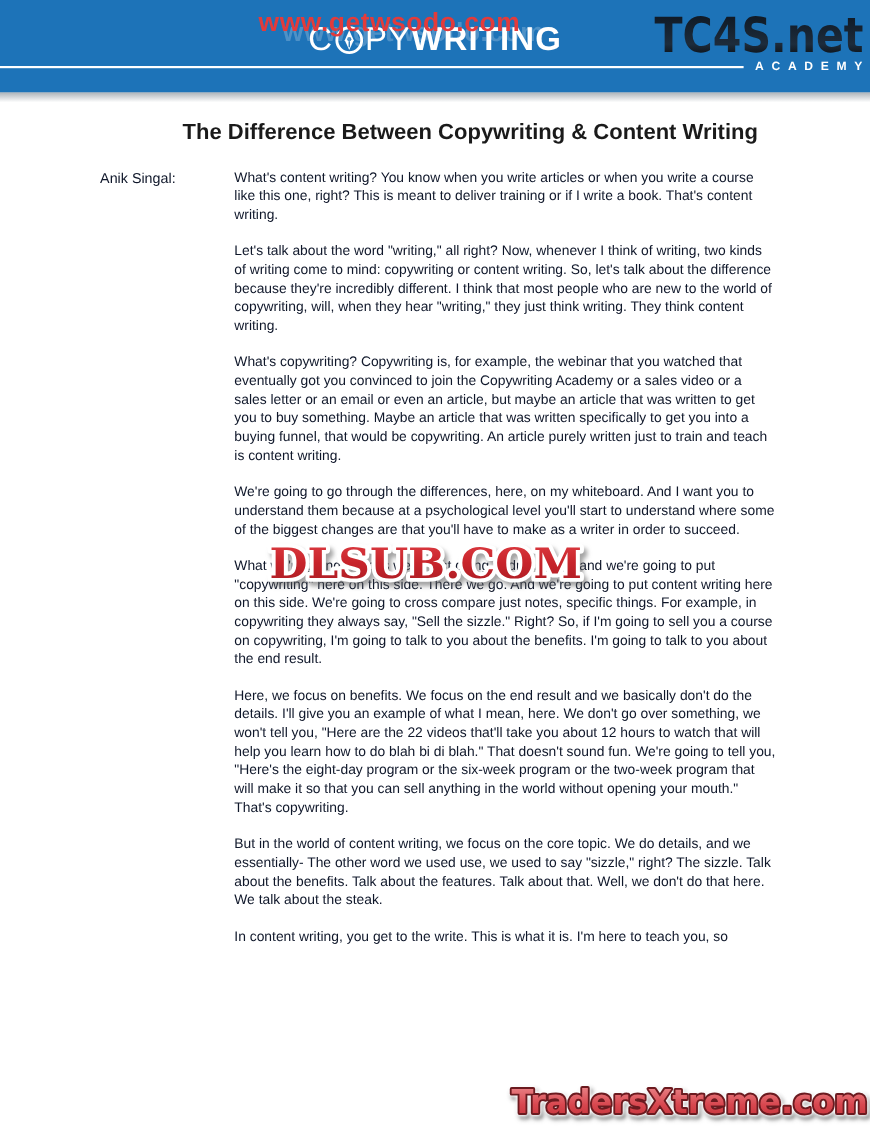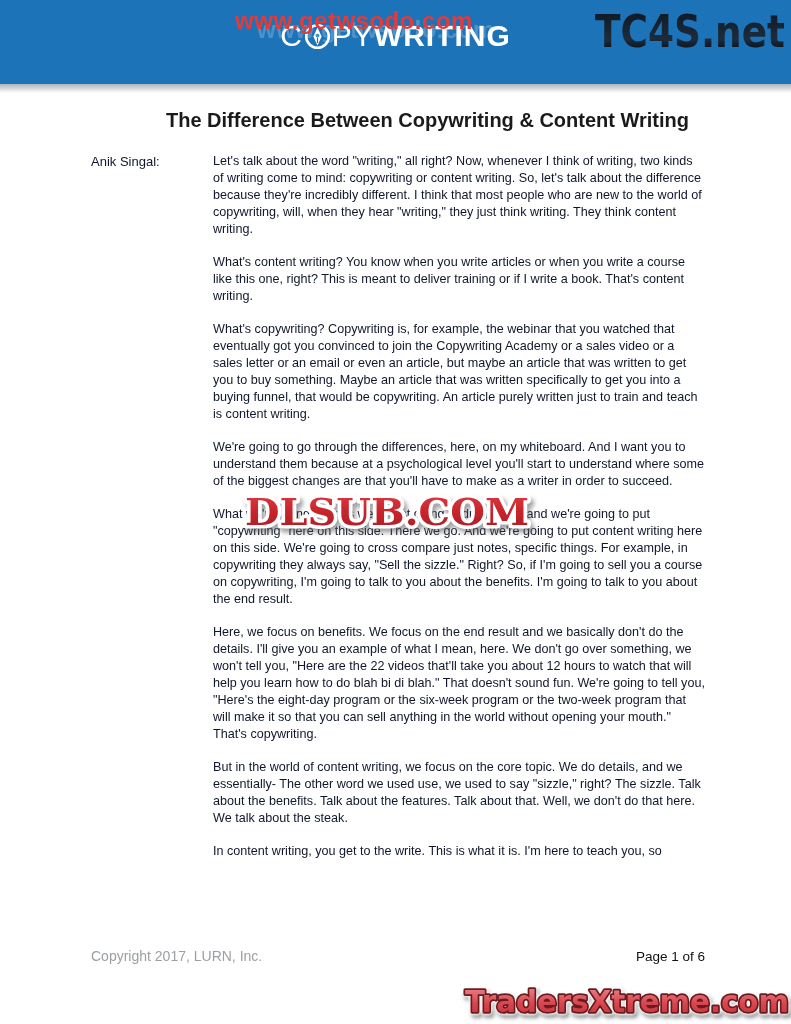--- a/index.html
+++ b/index.html
@@ -69,20 +69,24 @@
       <span class="logo-copy">C</span>
       <svg class="pen-o" width="27" height="27" viewBox="0 0 27 27">
         <circle cx="13.5" cy="13.5" r="11.3" fill="none" stroke="#ffffff" stroke-width="2.6"></circle>
         <path d="M13.5 4.5 L17.6 13.5 L13.5 22.5 L9.4 13.5 Z" fill="#ffffff"></path>
         <circle cx="13.5" cy="12.6" r="1.9" fill="#1D73B8"></circle>
         <line x1="13.5" y1="14.5" x2="13.5" y2="20" stroke="#1D73B8" stroke-width="1.2"></line>
       </svg>
       <span class="logo-copy">PY</span>
       <span class="logo-writing">WRITING</span>
     </div>
+    <div class="logo-academy">
+      <span class="rule"></span>
+      <span class="acad-text">ACADEMY</span>
+    </div>
   </div>
 
   <div class="header-url">www.getwsodo.com</div>
 
   <svg class="tc4s" width="198" height="62" viewBox="0 0 198 62">
     <defs>
       <linearGradient id="tc4sGrad" x1="0" y1="0" x2="0" y2="1">
         <stop offset="0" stop-color="#0c1520"></stop>
         <stop offset="0.65" stop-color="#1d2c3c"></stop>
         <stop offset="1" stop-color="#55markers"></stop>
@@ -90,46 +94,42 @@
       </linearGradient>
     </defs>
     <text x="99" y="45" text-anchor="middle" font-family="DejaVu Sans, sans-serif" font-weight="bold" font-size="44" textLength="190" lengthAdjust="spacingAndGlyphs" fill="url(#tc4sGrad)">TC4S.net</text>
   </svg>
 
   <div class="doc-title">The Difference Between Copywriting &amp; Content Writing</div>
 
   <div class="transcript">
     <div class="speaker">Anik Singal:</div>
     <div class="paragraphs">
+      <p>What's content writing? You know when you write articles or when you write a course like this one, right? This is meant to deliver training or if I write a book. That's content writing.</p>
       <p>Let's talk about the word "writing," all right? Now, whenever I think of writing, two kinds of writing come to mind: copywriting or content writing. So, let's talk about the difference because they're incredibly different. I think that most people who are new to the world of copywriting, will, when they hear "writing," they just think writing. They think content writing.</p>
-      <p>What's content writing? You know when you write articles or when you write a course like this one, right? This is meant to deliver training or if I write a book. That's content writing.</p>
       <p>What's copywriting? Copywriting is, for example, the webinar that you watched that eventually got you convinced to join the Copywriting Academy or a sales video or a sales letter or an email or even an article, but maybe an article that was written to get you to buy something. Maybe an article that was written specifically to get you into a buying funnel, that would be copywriting. An article purely written just to train and teach is content writing.</p>
       <p>We're going to go through the differences, here, on my whiteboard. And I want you to understand them because at a psychological level you'll start to understand where some of the biggest changes are that you'll have to make as a writer in order to succeed.</p>
       <p>What we're going to do is we're just going to draw a line and we're going to put "copywriting" here on this side. There we go. And we're going to put content writing here on this side. We're going to cross compare just notes, specific things. For example, in copywriting they always say, "Sell the sizzle." Right? So, if I'm going to sell you a course on copywriting, I'm going to talk to you about the benefits. I'm going to talk to you about the end result.</p>
       <p>Here, we focus on benefits. We focus on the end result and we basically don't do the details. I'll give you an example of what I mean, here. We don't go over something, we won't tell you, "Here are the 22 videos that'll take you about 12 hours to watch that will help you learn how to do blah bi di blah." That doesn't sound fun. We're going to tell you, "Here's the eight-day program or the six-week program or the two-week program that will make it so that you can sell anything in the world without opening your mouth." That's copywriting.</p>
       <p>But in the world of content writing, we focus on the core topic. We do details, and we essentially- The other word we used use, we used to say "sizzle," right? The sizzle. Talk about the benefits. Talk about the features. Talk about that. Well, we don't do that here. We talk about the steak.</p>
       <p>In content writing, you get to the write. This is what it is. I'm here to teach you, so</p>
     </div>
   </div>
 
   <svg class="wm-center" width="300" height="58" viewBox="0 0 300 58" style="filter: drop-shadow(3px 4px 2px rgba(90,90,90,0.55));">
     <defs>
       <linearGradient id="dlsubGrad" x1="0" y1="0" x2="0" y2="1">
         <stop offset="0" stop-color="#e04046"></stop>
         <stop offset="0.5" stop-color="#c8242b"></stop>
         <stop offset="1" stop-color="#a81c23"></stop>
       </linearGradient>
     </defs>
     <text x="150" y="43" text-anchor="middle" font-family="DejaVu Serif, serif" font-weight="bold" font-size="38" textLength="284" lengthAdjust="spacingAndGlyphs" fill="url(#dlsubGrad)" stroke="#ffffff" stroke-width="7" stroke-linejoin="round" paint-order="stroke">DLSUB.COM</text>
   </svg>
 
-  <div class="footer">
-    <span class="copyright">Copyright 2017, LURN, Inc.</span>
-    <span class="page-num">Page 1 of 6</span>
-  </div>
 
   <svg class="wm-bottom" width="334" height="46" viewBox="0 0 334 46" style="filter: drop-shadow(0 0 2px #ffffff) drop-shadow(0 0 1px #ffffff) drop-shadow(2px 3px 1px rgba(50,50,50,0.5));">
     <defs>
       <linearGradient id="tradersGrad" x1="0" y1="0" x2="0" y2="1">
         <stop offset="0" stop-color="#ec8d90"></stop>
         <stop offset="0.55" stop-color="#d8474f"></stop>
         <stop offset="1" stop-color="#c03037"></stop>
       </linearGradient>
     </defs>
     <text x="167" y="33" text-anchor="middle" font-family="DejaVu Sans, sans-serif" font-weight="bold" font-size="30" textLength="324" lengthAdjust="spacingAndGlyphs" fill="url(#tradersGrad)" stroke="#6b1a1f" stroke-width="3.5" stroke-linejoin="round" paint-order="stroke">TradersXtreme.com</text>

